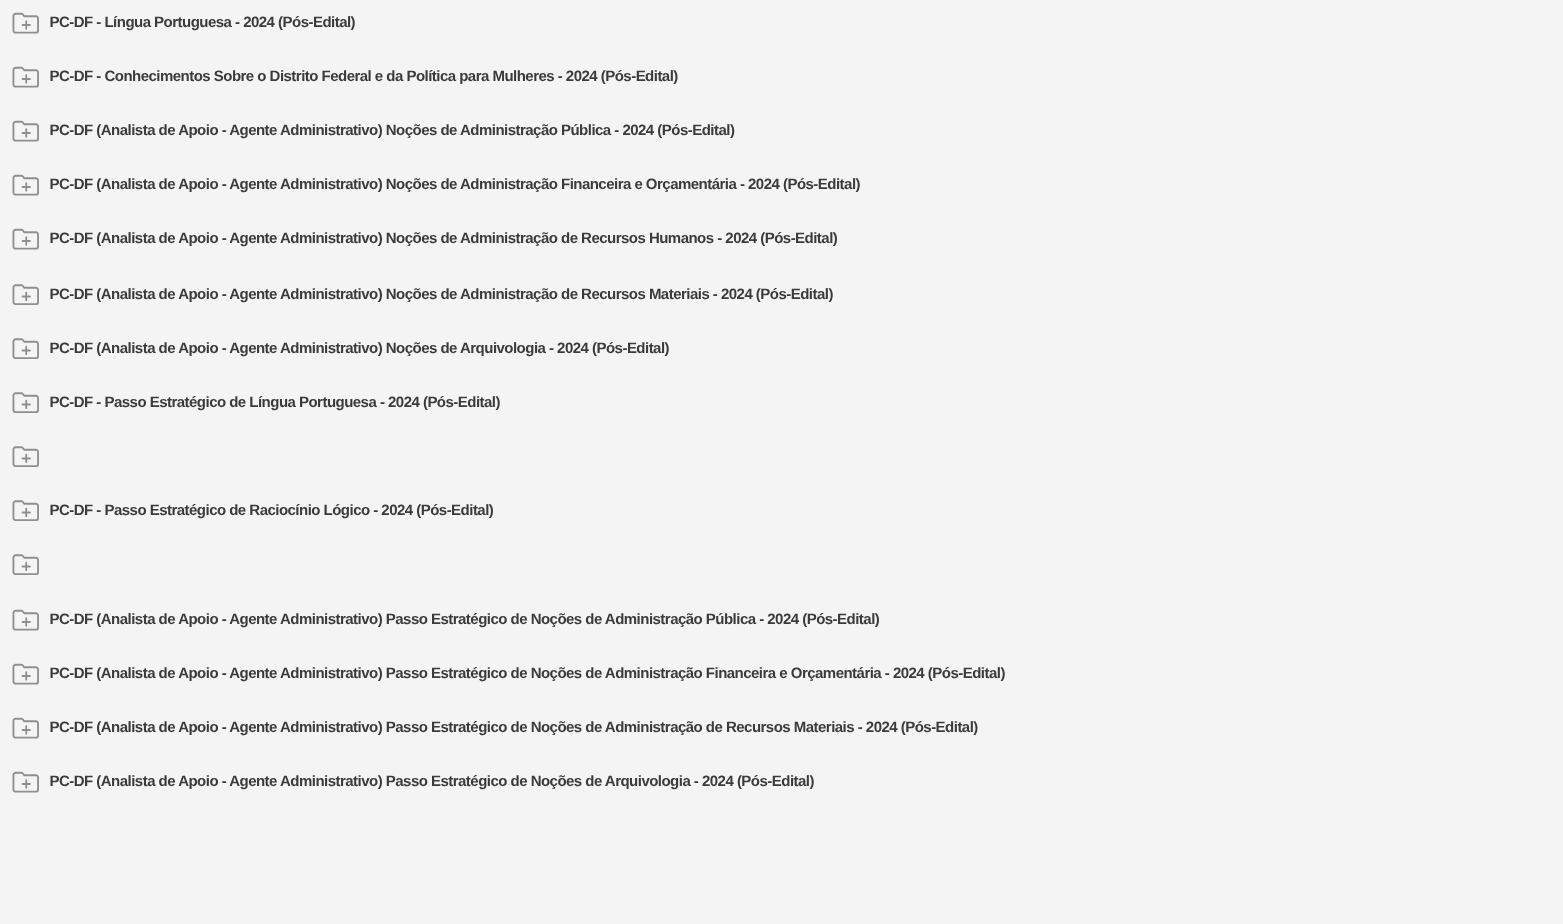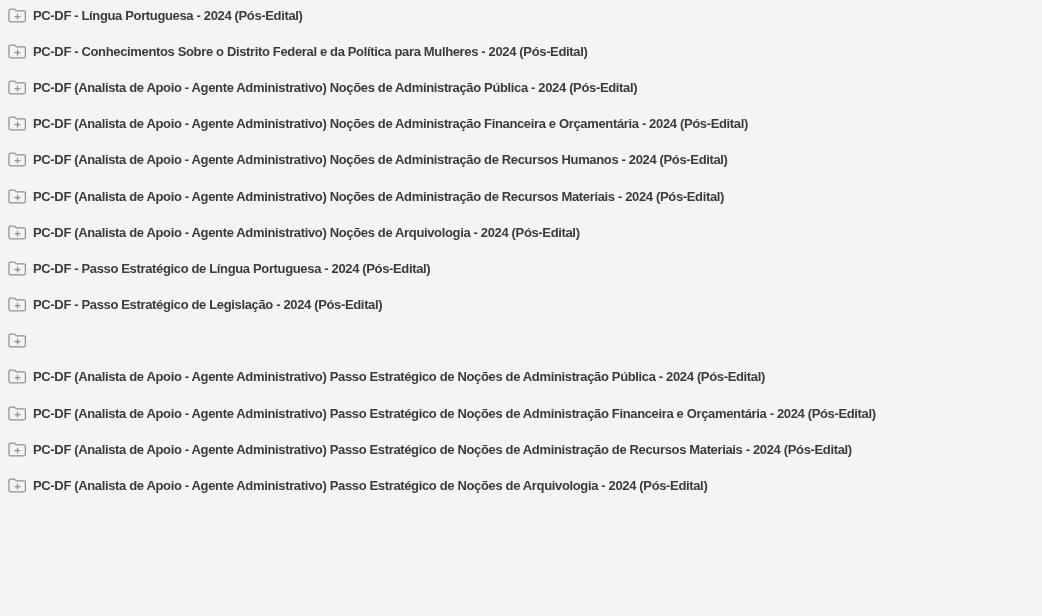--- a/index.html
+++ b/index.html
@@ -30,21 +30,21 @@
     width: 19px;
     height: 19px;
     flex: 0 0 19px;
     margin-right: 6px;
     display: inline-flex;
     align-items: center;
     justify-content: center;
   }
   .folder-icon svg { display: block; }
   .course-title {
-    font-size: 13px;
+    font-size: 10px;
     font-weight: 700;
     letter-spacing: -0.35px;
     color: #3b3b3b;
   }
 </style>
 </head>
 <body>
 
 <div class="course-list" id="course-list">
   <div class="course-row">
@@ -128,23 +128,31 @@
     <span class="course-title">PC-DF - Passo Estratégico de Língua Portuguesa - 2024 (Pós-Edital)</span>
   </div>
 
   <div class="course-row">
     <span class="folder-icon">
       <svg width="19" height="19" viewBox="0 0 20 20" fill="none" xmlns="http://www.w3.org/2000/svg">
         <path d="M2.6 16.6 a1.6 1.6 0 0 1 -1.6 -1.6 V4.9 a1.6 1.6 0 0 1 1.6 -1.6 h4.1 a1 1 0 0 1 .8 0.4 l1.1 1.4 h8.1 a1.6 1.6 0 0 1 1.6 1.6 v8.3 a1.6 1.6 0 0 1 -1.6 1.6 z" stroke="#8f8f8f" stroke-width="1.3"></path>
         <path d="M10 8.6 v5.2 M7.4 11.2 h5.2" stroke="#8f8f8f" stroke-width="1.3" stroke-linecap="round"></path>
       </svg>
     </span>
-    <span class="course-title">PC-DF - Passo Estratégico de Legislação - 2024 (Pós-Edital)</span>
-  </div>
-
+  </div>
+
+  <div class="course-row">
+    <span class="folder-icon">
+      <svg width="19" height="19" viewBox="0 0 20 20" fill="none" xmlns="http://www.w3.org/2000/svg">
+        <path d="M2.6 16.6 a1.6 1.6 0 0 1 -1.6 -1.6 V4.9 a1.6 1.6 0 0 1 1.6 -1.6 h4.1 a1 1 0 0 1 .8 0.4 l1.1 1.4 h8.1 a1.6 1.6 0 0 1 1.6 1.6 v8.3 a1.6 1.6 0 0 1 -1.6 1.6 z" stroke="#8f8f8f" stroke-width="1.3"></path>
+        <path d="M10 8.6 v5.2 M7.4 11.2 h5.2" stroke="#8f8f8f" stroke-width="1.3" stroke-linecap="round"></path>
+      </svg>
+    </span>
+    <span class="course-title">PC-DF - Passo Estratégico de Raciocínio Lógico - 2024 (Pós-Edital)</span>
+  </div>
 
   <div class="course-row">
     <span class="folder-icon">
       <svg width="19" height="19" viewBox="0 0 20 20" fill="none" xmlns="http://www.w3.org/2000/svg">
         <path d="M2.6 16.6 a1.6 1.6 0 0 1 -1.6 -1.6 V4.9 a1.6 1.6 0 0 1 1.6 -1.6 h4.1 a1 1 0 0 1 .8 0.4 l1.1 1.4 h8.1 a1.6 1.6 0 0 1 1.6 1.6 v8.3 a1.6 1.6 0 0 1 -1.6 1.6 z" stroke="#8f8f8f" stroke-width="1.3"></path>
         <path d="M10 8.6 v5.2 M7.4 11.2 h5.2" stroke="#8f8f8f" stroke-width="1.3" stroke-linecap="round"></path>
       </svg>
     </span>
   </div>
 

